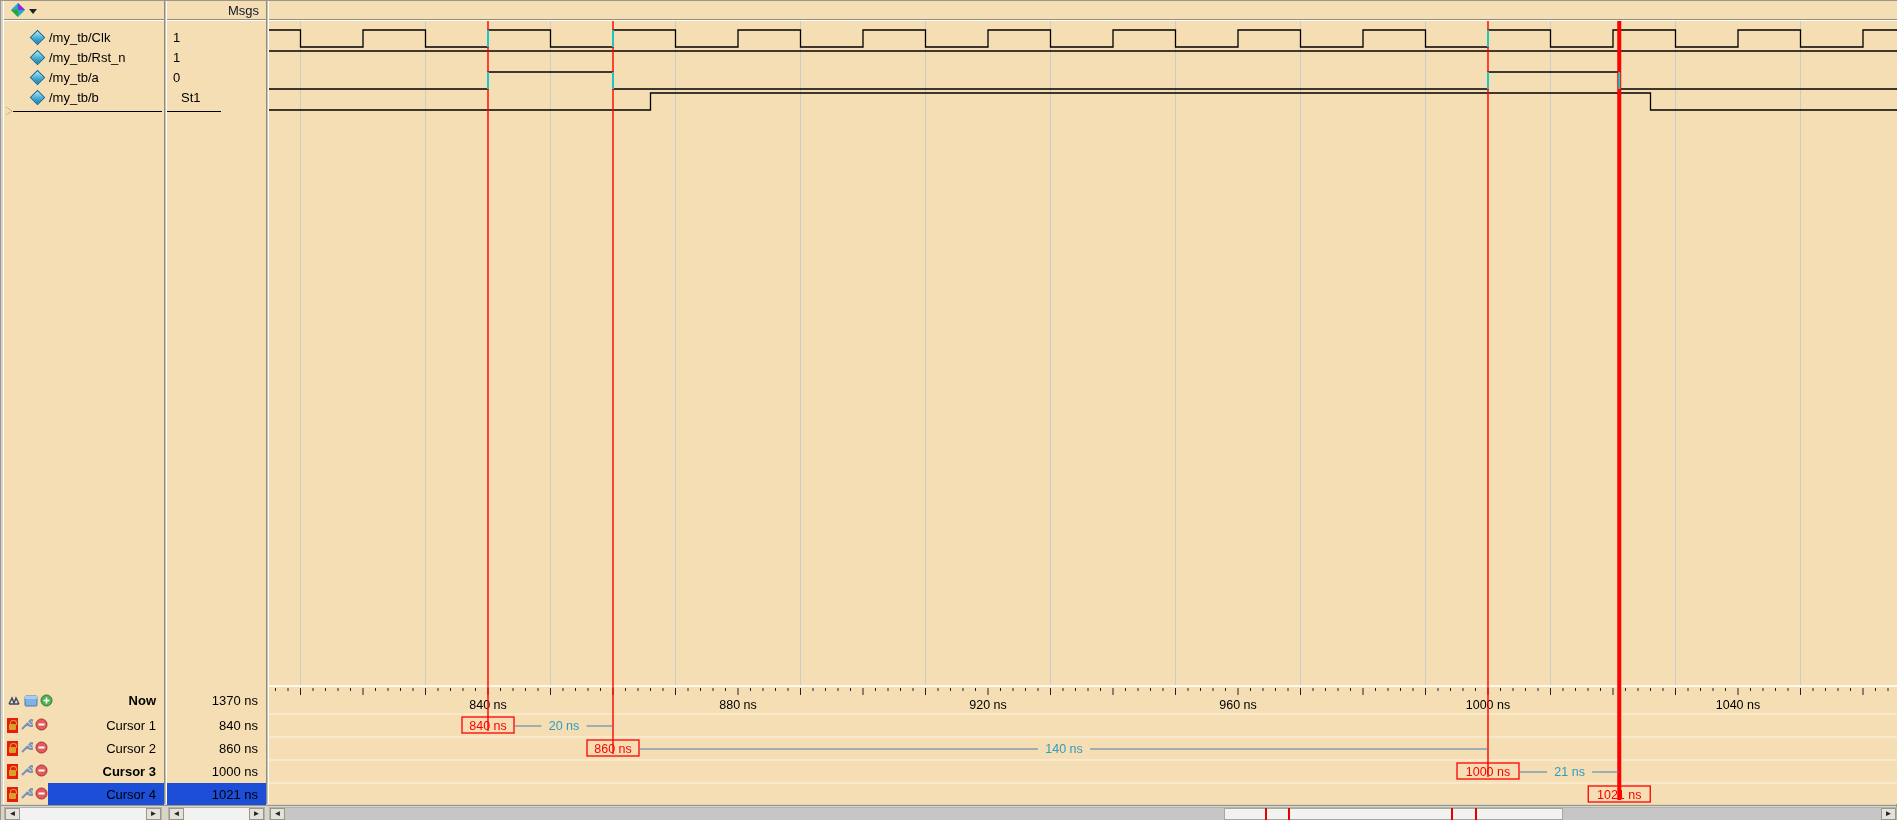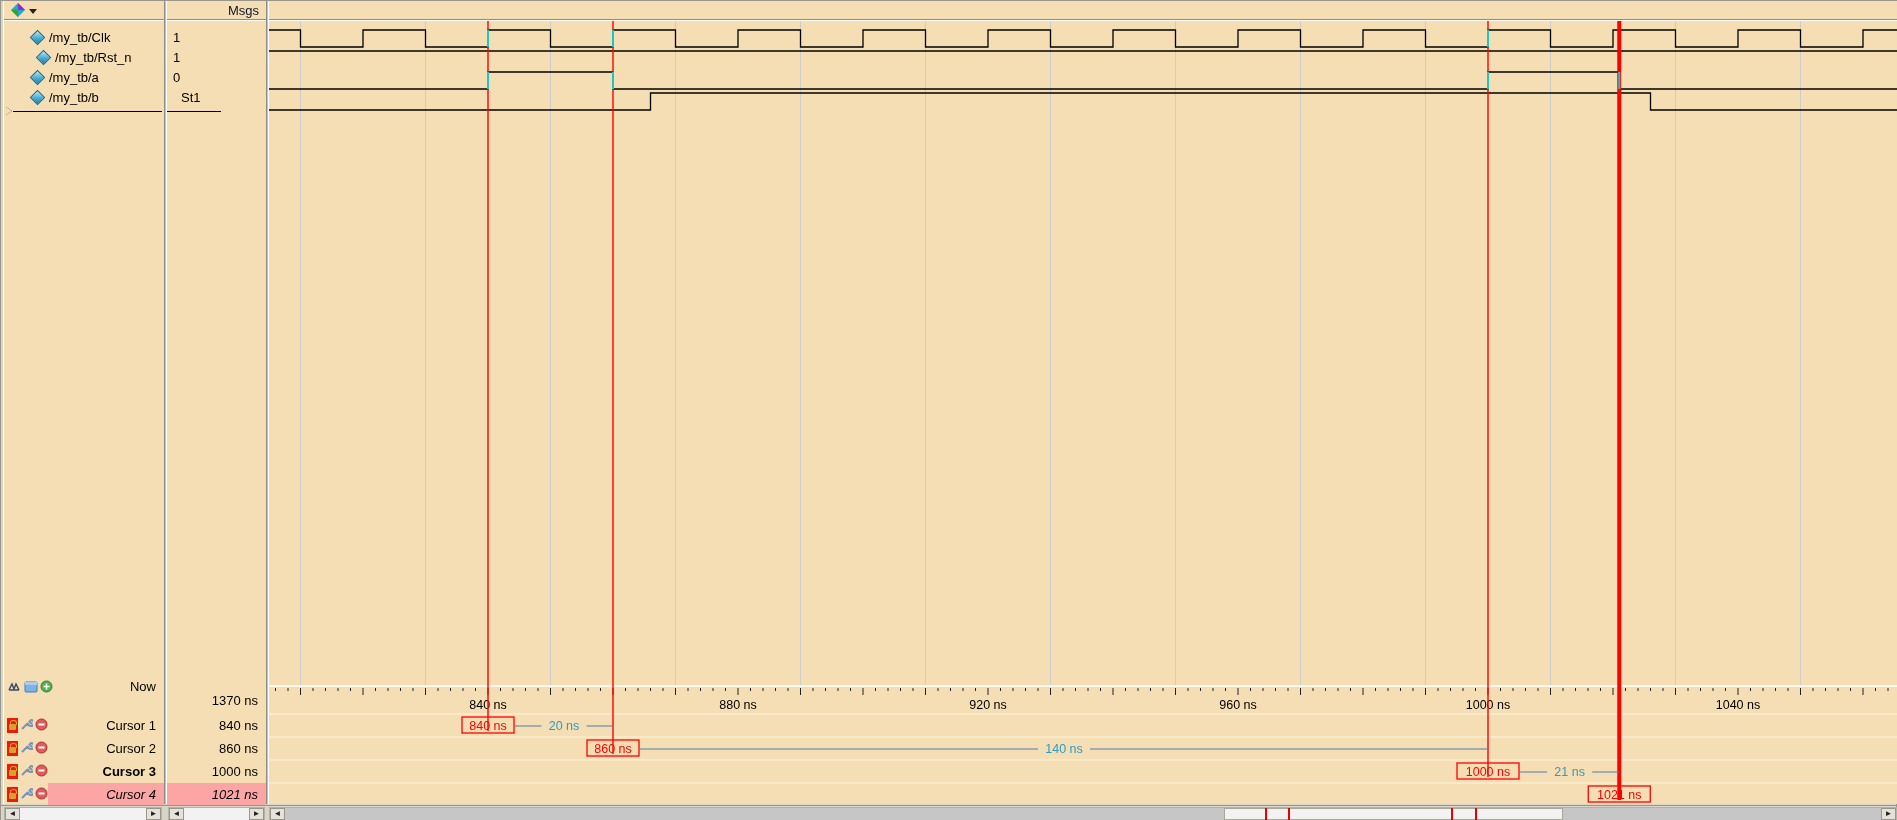--- a/index.html
+++ b/index.html
@@ -33,21 +33,21 @@
   
   .ins-line { position:absolute; height:0; border-top:1px solid #000; }
   .ins-tri { position:absolute; width:0; height:0; border-top:4px solid transparent; border-bottom:4px solid transparent;
              border-left:6px solid #f5deb3; filter:drop-shadow(0 0 0.5px #000); }
   .ins-tri:before{ content:""; }
 
   
   .bot-row { position:absolute; left:0; right:0; display:flex; align-items:center; }
   .bot-label { flex:1; text-align:right; padding-right:8px; white-space:nowrap; }
   .bot-val   { flex:1; text-align:right; padding-right:8px; white-space:nowrap; }
-  .sel-bg { background:#fca5a5;font-style:italic; }
+  .sel-bg { background:#1d4ed8; }
   .cursor-icons { display:flex; align-items:center; gap:2px; padding-left:3px; }
   .lockbox { width:11px; height:15px; background:#e81c0e; display:flex; align-items:center; justify-content:center; }
   .lock { width:7px; height:6px; background:#d8a12a; border-radius:1px; position:relative; margin-top:3px; }
   .lock:before { content:""; position:absolute; left:1px; top:-4px; width:5px; height:4px;
                  border:1.5px solid #d8a12a; border-bottom:none; border-radius:3px 3px 0 0; }
   .nowicons { display:flex; align-items:center; gap:2px; padding-left:4px; }
 
   
   #scroll-strip { position:absolute; left:0; right:0; top:804px; height:16px; background:#d8d4c8; border-top:1px solid #9a968a; }
   .sbar { position:absolute; top:1px; height:14px; background:#f2f2f2; border:1px solid #b5b2a6; }
@@ -74,37 +74,37 @@
           <polygon points="0,7 7,7 7,14" fill="#28a828"></polygon>
         </svg>
         <div class="drop-arrow"></div>
       </div>
     </div>
     <div id="sig-name-rows">
         <div class="sig-row" style="top: 26px;">
           <span class="diamond"></span>
           <span>/my_tb/Clk</span>
         </div>
-        <div class="sig-row" style="top: 46px; padding-left: 6px;">
+        <div class="sig-row" style="top: 46px;">
           <span class="diamond"></span>
           <span>/my_tb/Rst_n</span>
         </div>
         <div class="sig-row" style="top: 66px;">
           <span class="diamond"></span>
           <span>/my_tb/a</span>
         </div>
         <div class="sig-row" style="top: 86px;">
           <span class="diamond"></span>
           <span>/my_tb/b</span>
         </div>
       </div>
     <div class="ins-tri" style="left:2px; top:106px;"></div>
     <div class="ins-line" style="left:9px; right:2px; top:110px;"></div>
     <div id="cursor-name-rows">
-        <div class="bot-row" style="top: 672px; height: 27px;">
+        <div class="bot-row" style="top: 686px; height: 27px; font-weight: bold;">
           <span class="nowicons">
             <svg width="14" height="12">
               <path d="M1 9 L4 3 L6 8 L8 3 L11 9 M1 9 h10" stroke="#3a4a66" stroke-width="1.4" fill="none"></path>
             </svg>
             <svg width="14" height="12">
               <rect x="1" y="1" width="12" height="10" rx="1" fill="#7fb2e5" stroke="#4a78b0"></rect>
               <rect x="1" y="1" width="12" height="3" fill="#a8cdf0"></rect>
             </svg>
             <svg width="13" height="13">
               <circle cx="6.5" cy="6.5" r="5.5" fill="#52b152" stroke="#2e7d2e"></circle>

